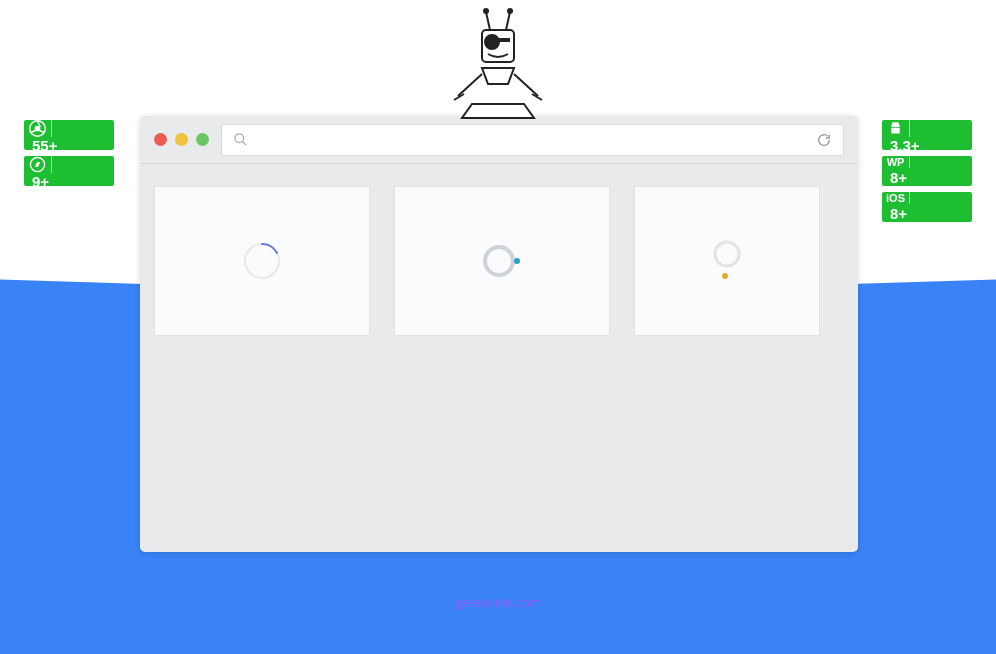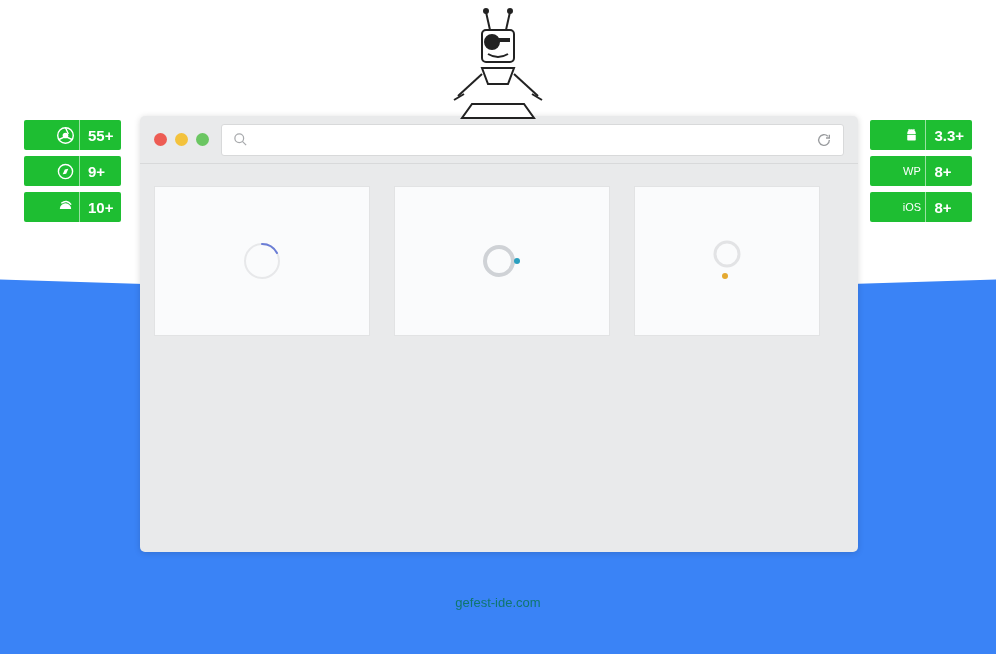--- a/index.html
+++ b/index.html
@@ -37,26 +37,26 @@
     position:absolute;top:8px;left:50%;transform:translateX(-50%);z-index:4;
   }
 
   
   .badges{position:absolute;top:120px;z-index:5;display:flex;flex-direction:column;gap:6px;}
   .badges.left{left:24px;}
   .badges.right{right:24px;text-align:right;}
   .badge{
     display:flex;align-items:stretch;height:30px;
     background:#1ebe32;color:#ffffff;font-size:15px;font-weight:bold;
-    border-radius:2px;overflow:hidden;min-width:90px;
+    border-radius:2px;overflow:hidden;min-width:90px;flex-direction:column;
   }
   .badge .icon{
     width:28px;display:flex;align-items:center;justify-content:center;
     border-right:1px solid rgba(255,255,255,.55);
-    font-size:11px;font-weight:normal;margin-left:28px;
+    font-size:11px;font-weight:bold;
   }
   .badge .ver{
     flex:1;padding:0 8px;display:flex;align-items:center;
   }
 
   
   .win{
     position:absolute;left:140px;top:116px;width:718px;height:436px;
     background:#e9eaeb;border-radius:5px;z-index:3;
     box-shadow:0 1px 6px rgba(0,0,0,.15);
@@ -83,21 +83,21 @@
   .card{
     width:216px;height:150px;background:#fafbfc;border:1px solid #e2e3e4;
     display:flex;align-items:center;justify-content:center;position:relative;
   }
   .card:nth-child(1){width:216px;}
   .card:nth-child(2){width:216px;}
   .card:nth-child(3){width:186px;}
 
   .footer{
     position:absolute;bottom:44px;left:0;right:0;text-align:center;
-    color:#0f766e;font-size:13px;z-index:2;
+    color:#8b5cf6;font-size:13px;z-index:2;
   }
 
   
   svg{display:block}
 </style>
 </head>
 <body>
 
 <div class="bg-top"></div>
 <div class="bg-blue"></div>
@@ -136,29 +136,20 @@
   </div>
   <div class="badge">
     <span class="icon">
       <svg width="17" height="17" viewBox="0 0 24 24">
           <circle cx="12" cy="12" r="10" fill="none" stroke="#fff" stroke-width="2"></circle>
           <path d="M8 16 l3-7 l5 -1 l-3 7 z" fill="#fff"></path>
         </svg>
     </span>
     <span class="ver">9+</span>
   </div>
-  <div class="badge">
-    <span class="icon">
-      <svg width="17" height="17" viewBox="0 0 24 24">
-          <path d="M4 14 a8 8 0 1 1 16 0 h-16" fill="#fff"></path>
-          <path d="M6 6 q8 -6 14 2" fill="none" stroke="#fff" stroke-width="2"></path>
-        </svg>
-    </span>
-    <span class="ver">10+</span>
-  </div>
 </div>
 
 <div class="badges right">
   <div class="badge">
     <span class="icon">
       <svg width="17" height="17" viewBox="0 0 24 24" fill="#fff">
           <path d="M6 9 a6 6 0 0 1 12 0 v1 h-12 z"></path>
           <rect x="6" y="11" width="12" height="8" rx="1"></rect>
           <line x1="8" y1="3" x2="10" y2="6" stroke="#fff" stroke-width="1.5"></line>
           <line x1="16" y1="3" x2="14" y2="6" stroke="#fff" stroke-width="1.5"></line>

